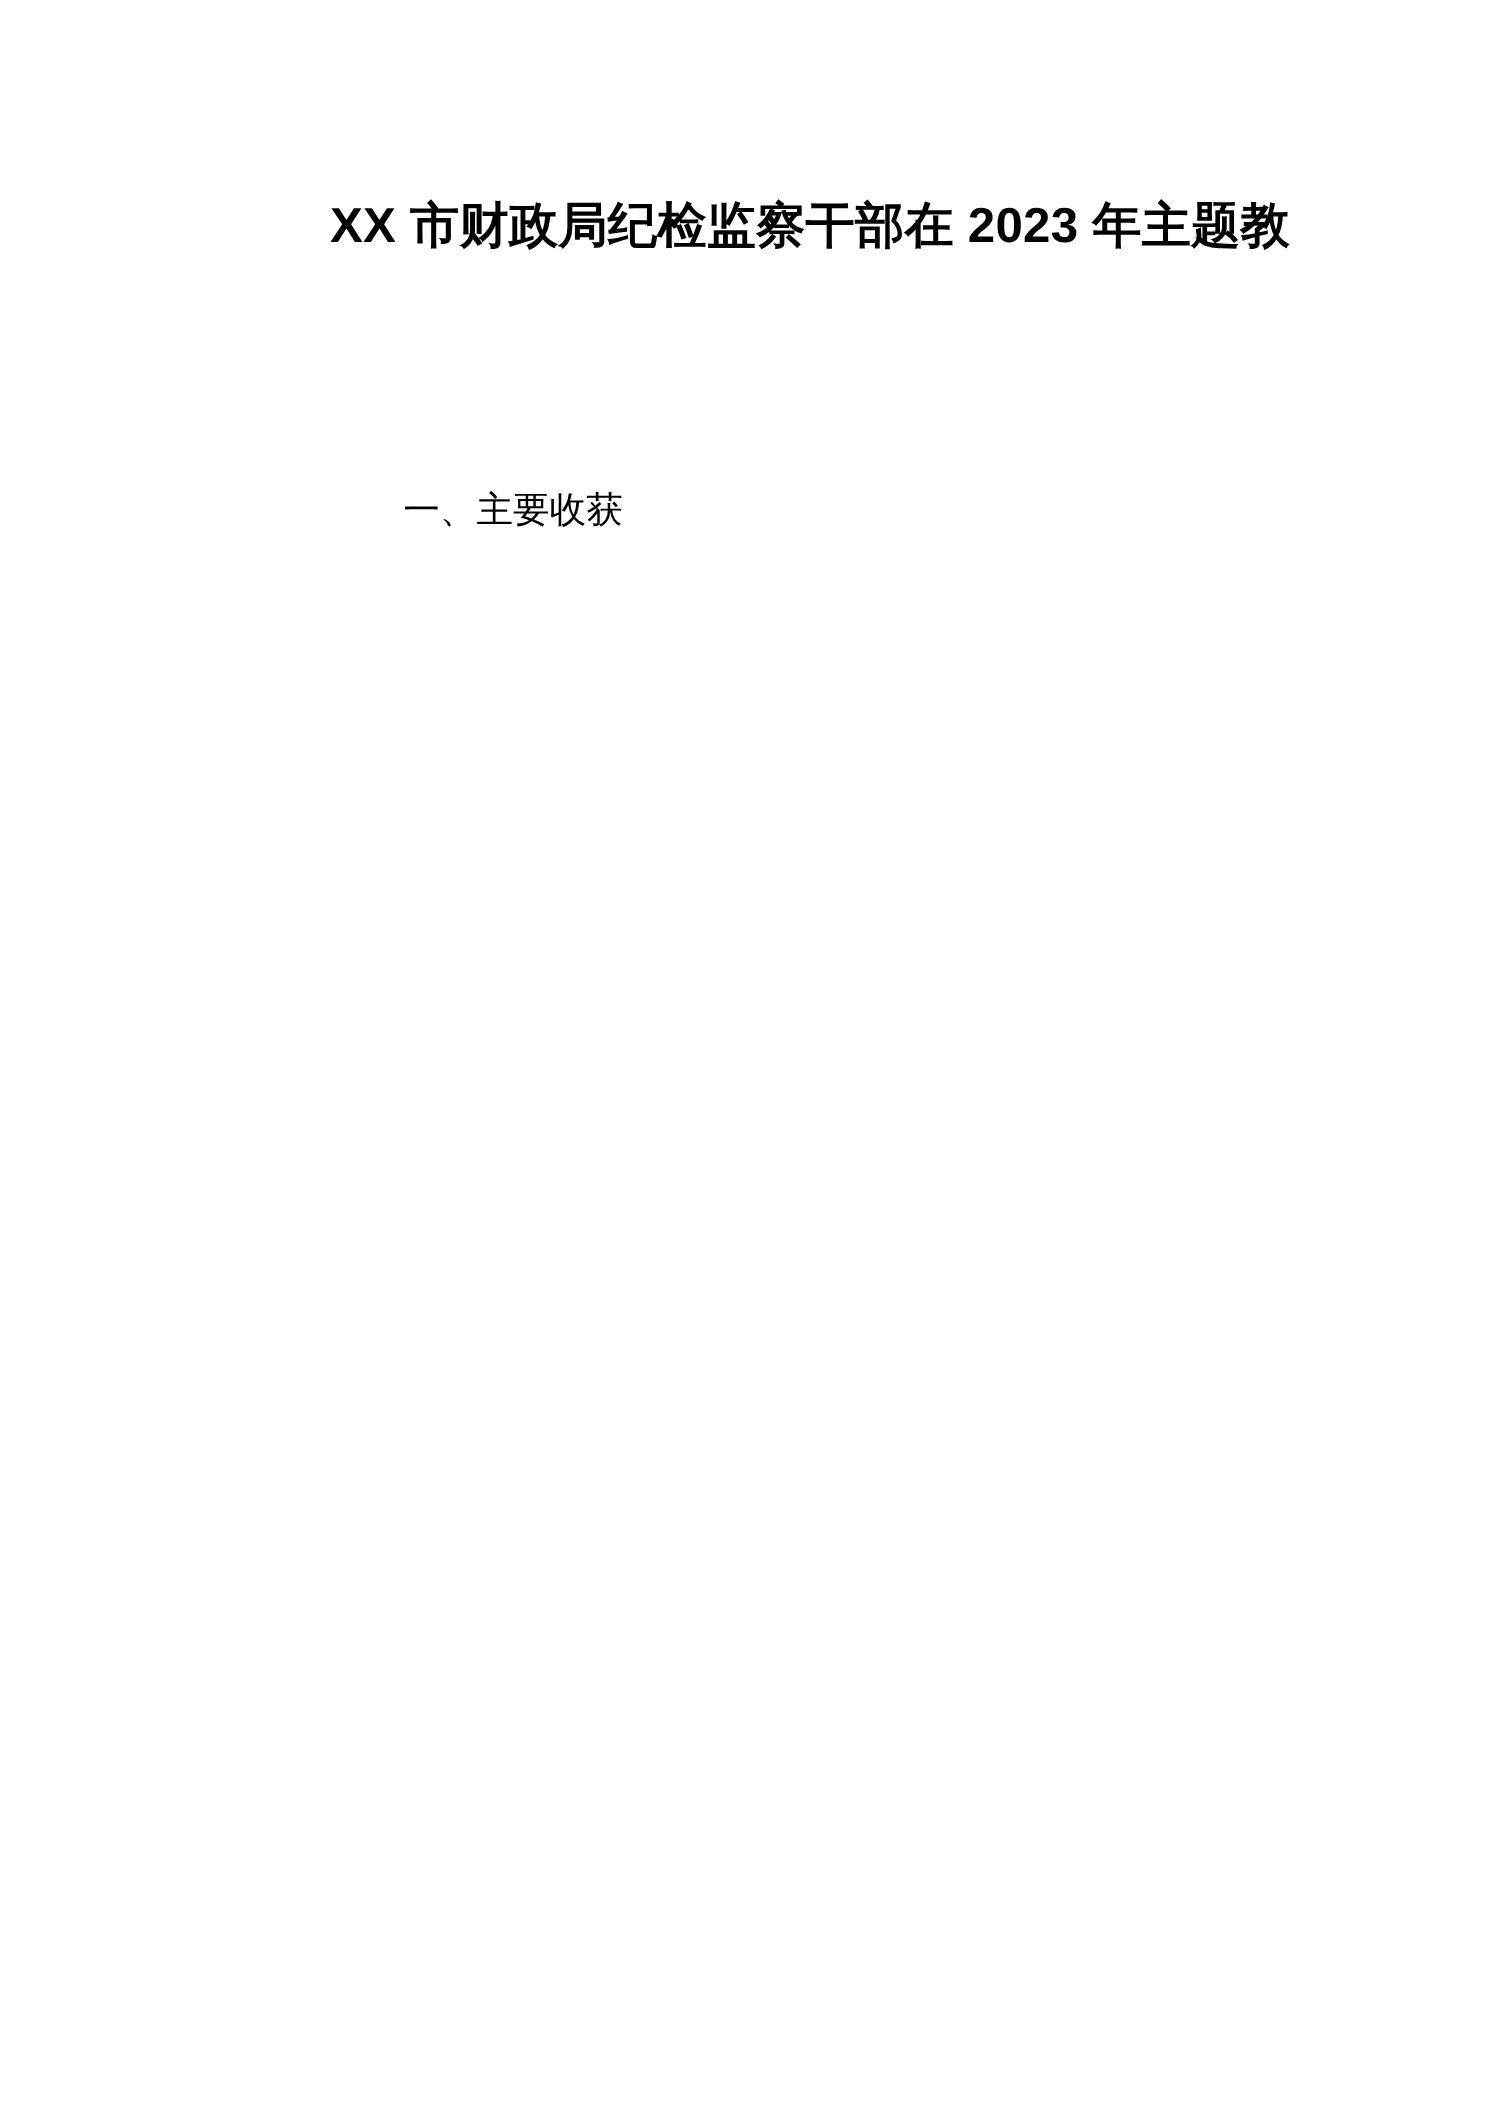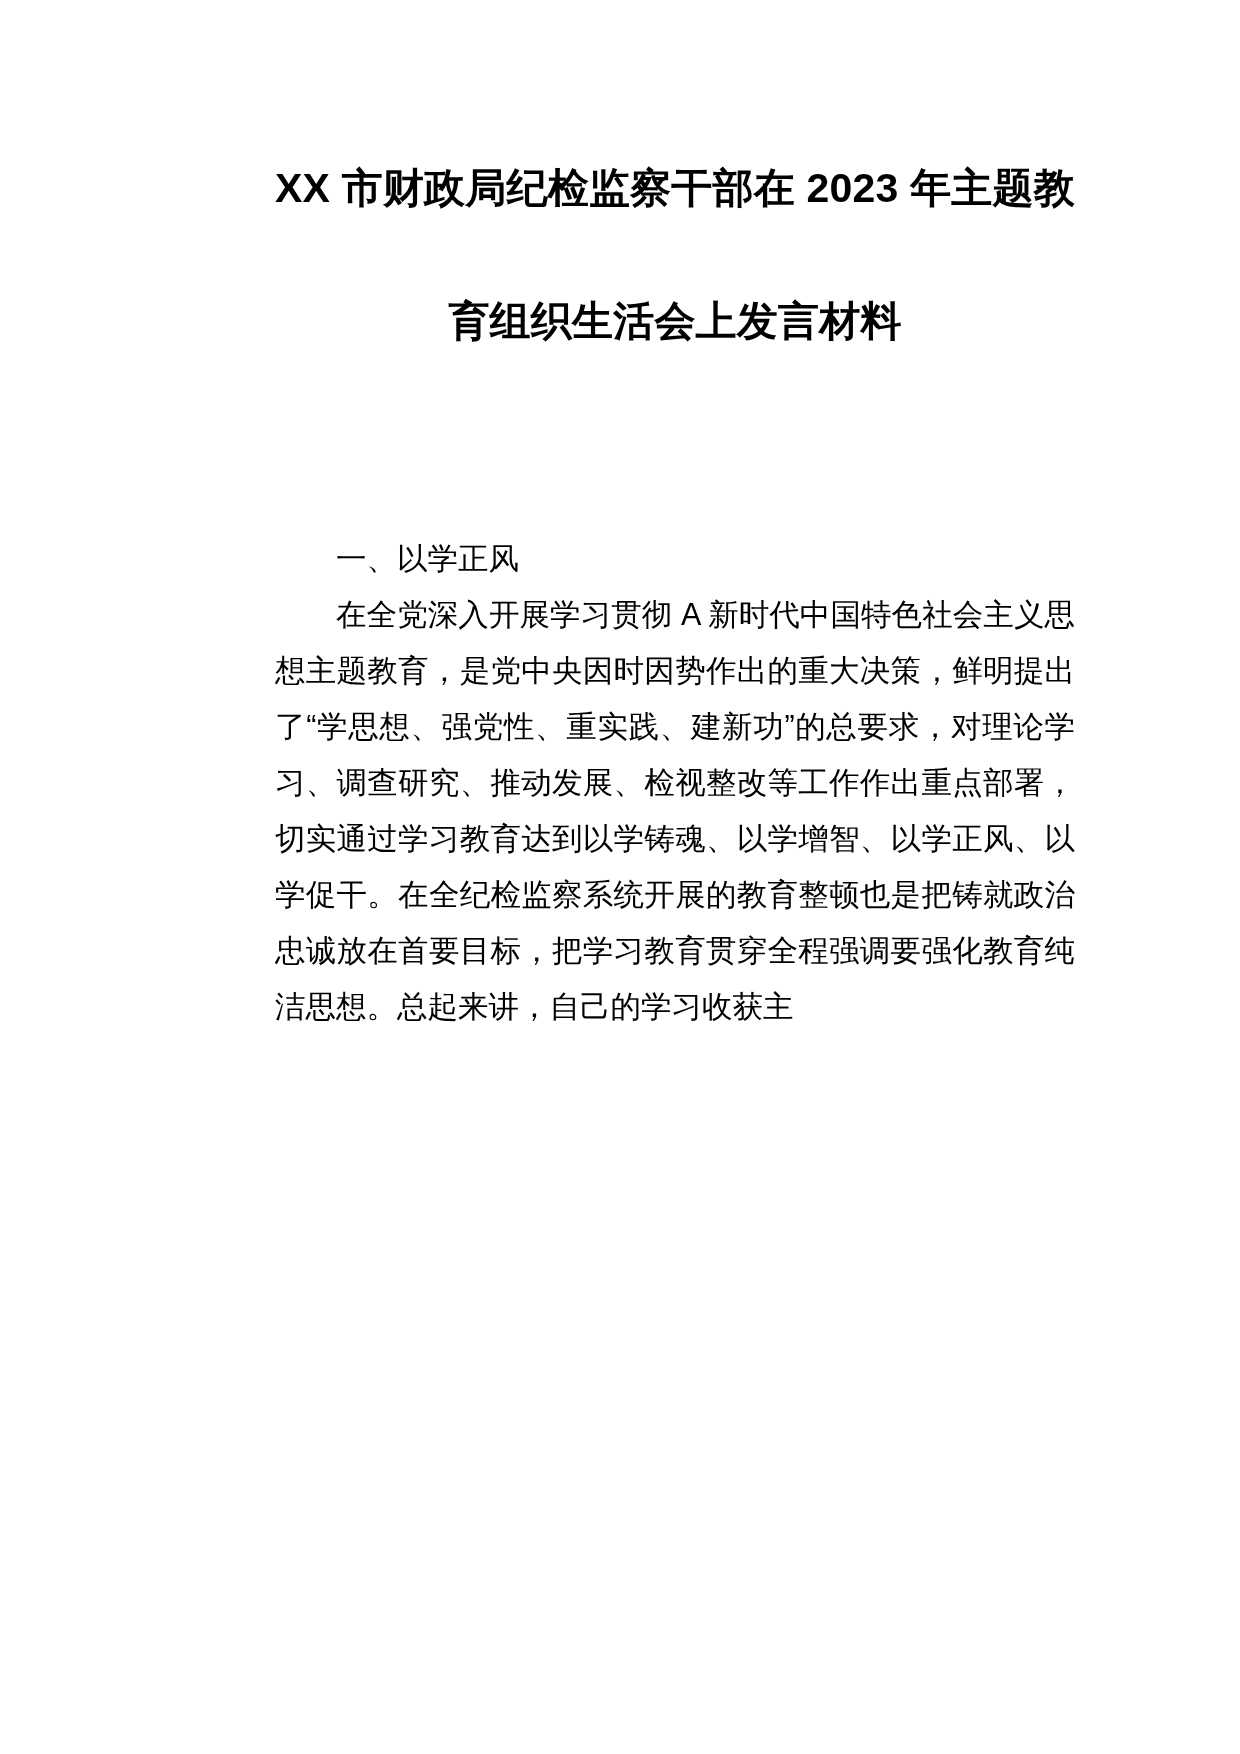--- a/index.html
+++ b/index.html
@@ -98,25 +98,23 @@
 </style>
 </head>
 <body>
 
 <div class="page">
 
   <div class="page-body">
 
     <h1 class="doc-title">
       <span class="title-line title-line-1">XX 市财政局纪检监察干部在 2023 年主题教</span>
-      <span class="title-line title-line-2">育组织生活会上发言材料</span>
     </h1>
 
     <div class="body-block">
 
 
-      <p class="section-heading">一、以学正风</p>
+      <p class="section-heading">一、主要收获</p>
 
-      <p class="para indent para-clip">在全党深入开展学习贯彻 A 新时代中国特色社会主义思想主题教育，是党中央因时因势作出的重大决策，鲜明提出了“学思想、强党性、重实践、建新功”的总要求，对理论学习、调查研究、推动发展、检视整改等工作作出重点部署，切实通过学习教育达到以学铸魂、以学增智、以学正风、以学促干。在全纪检监察系统开展的教育整顿也是把铸就政治忠诚放在首要目标，把学习教育贯穿全程强调要强化教育纯洁思想。总起来讲，自己的学习收获主</p>
 
     </div>
   </div>
 </div>
 
 </body></html>

